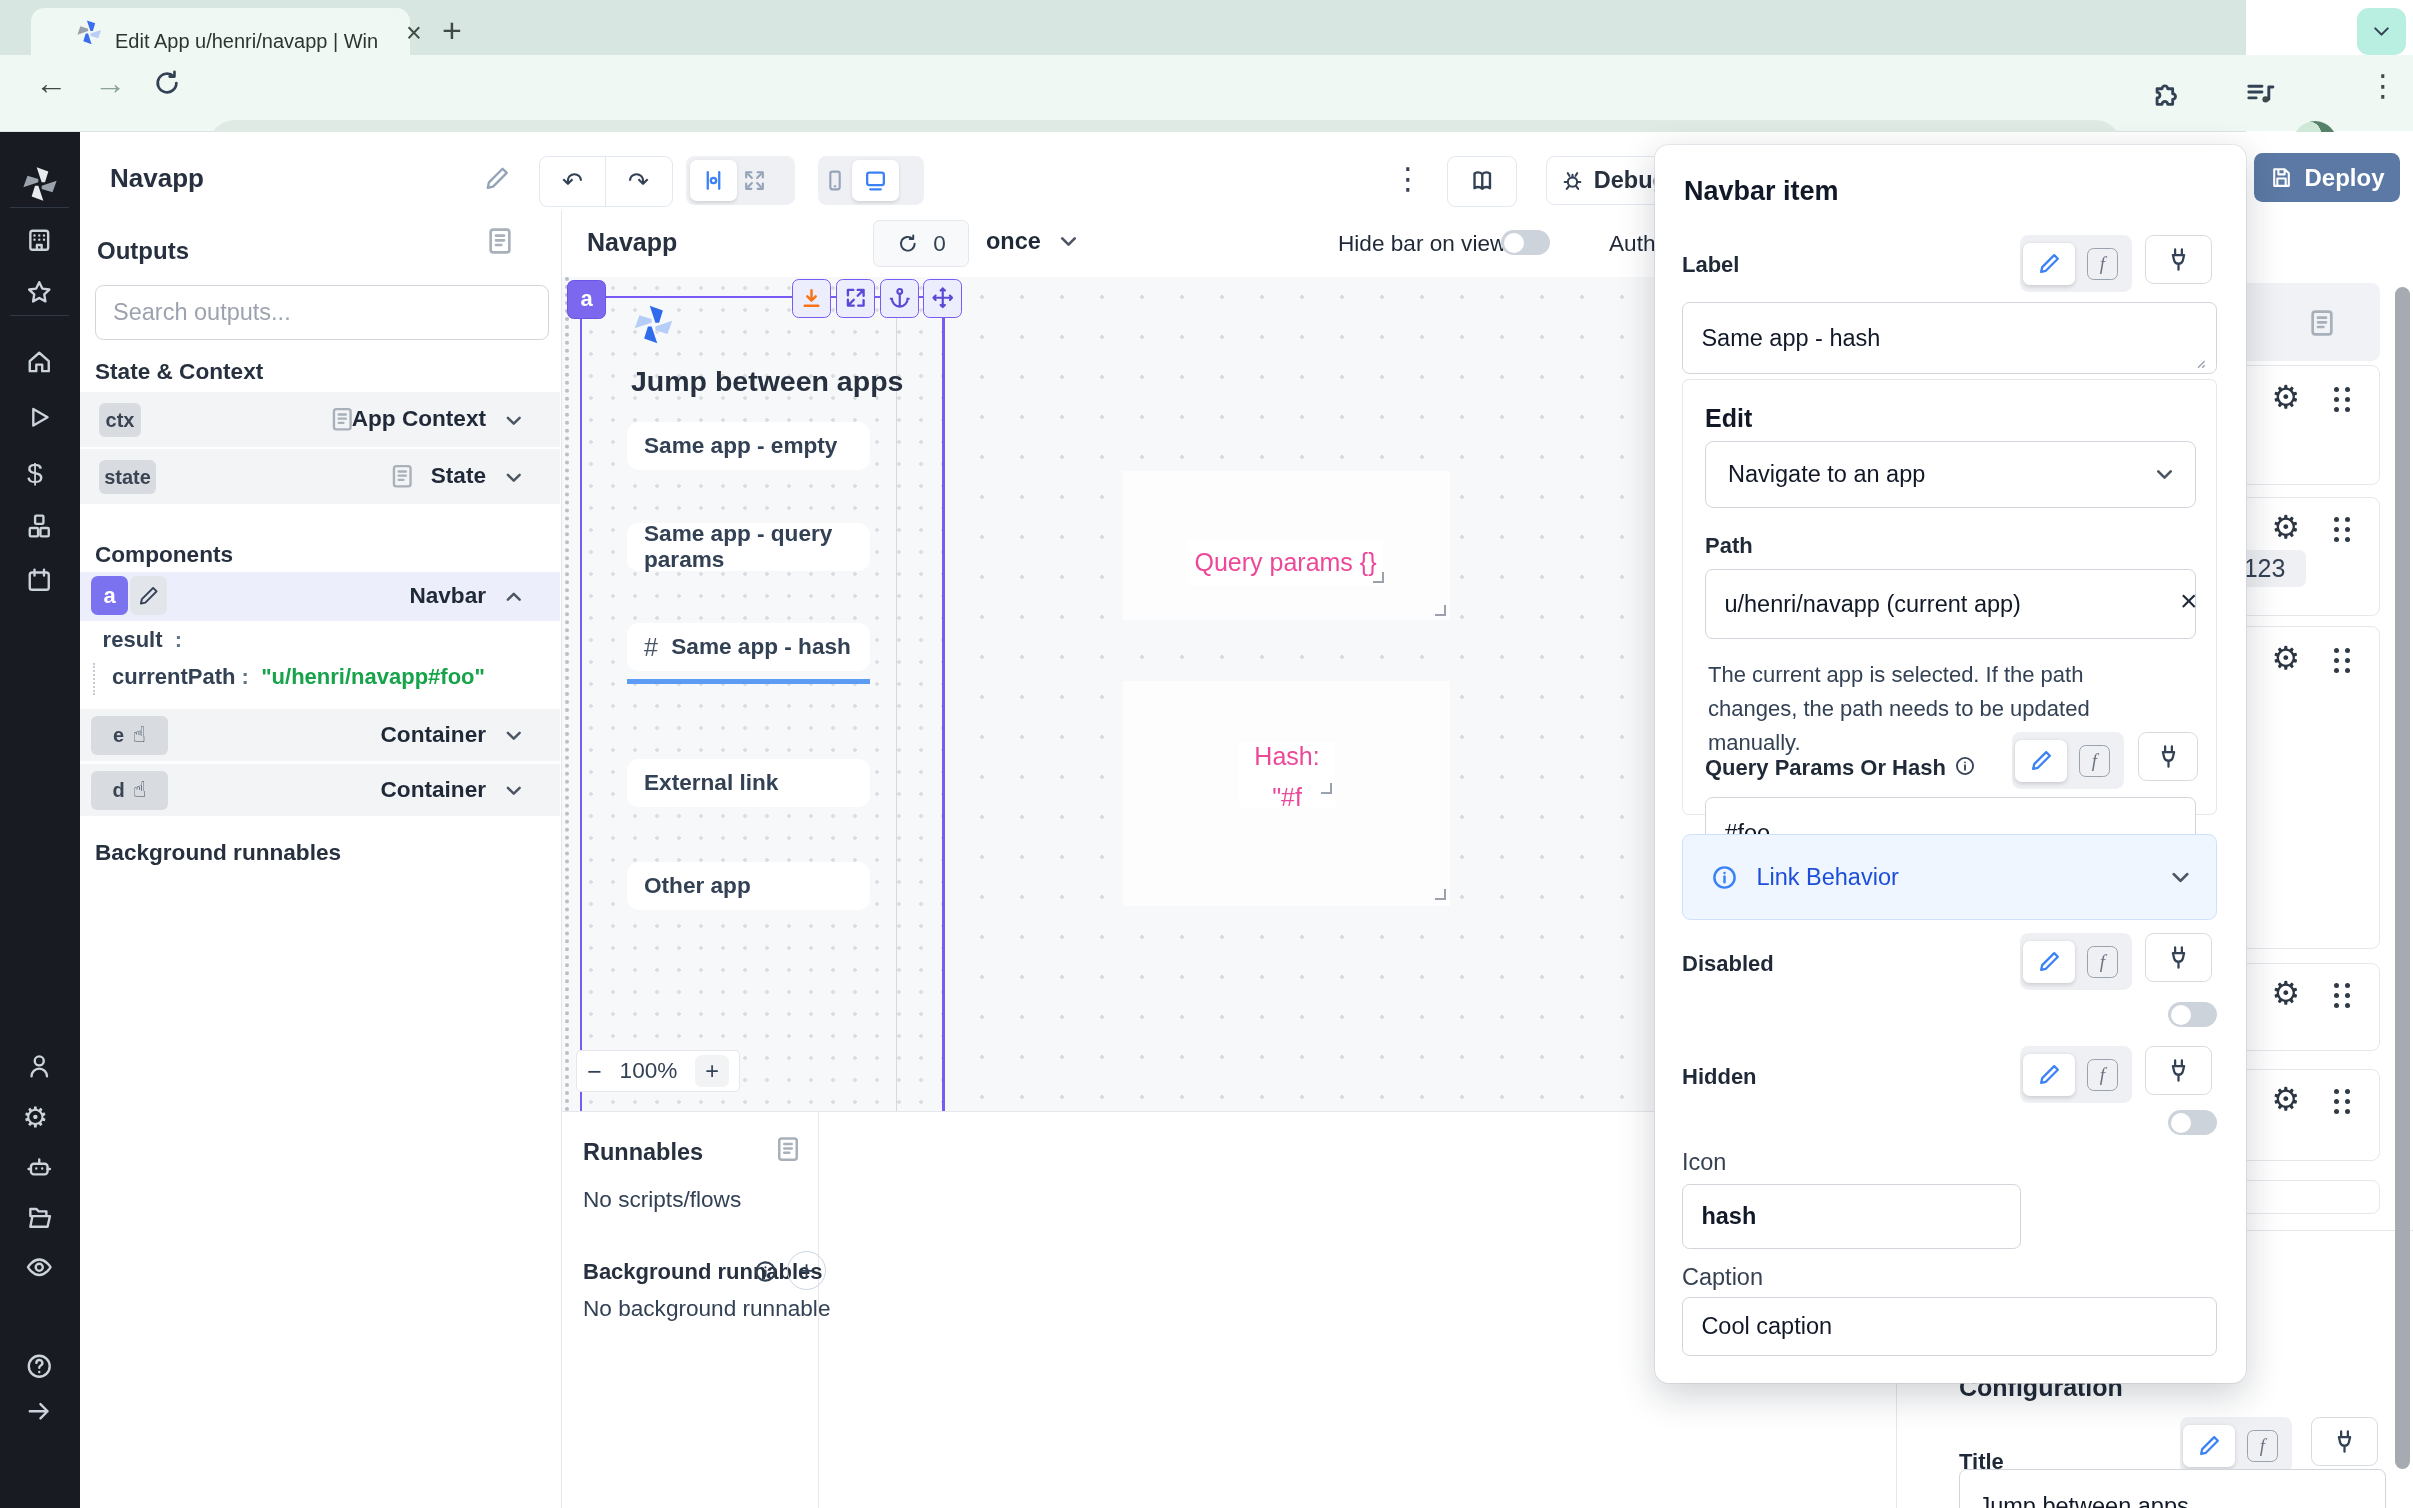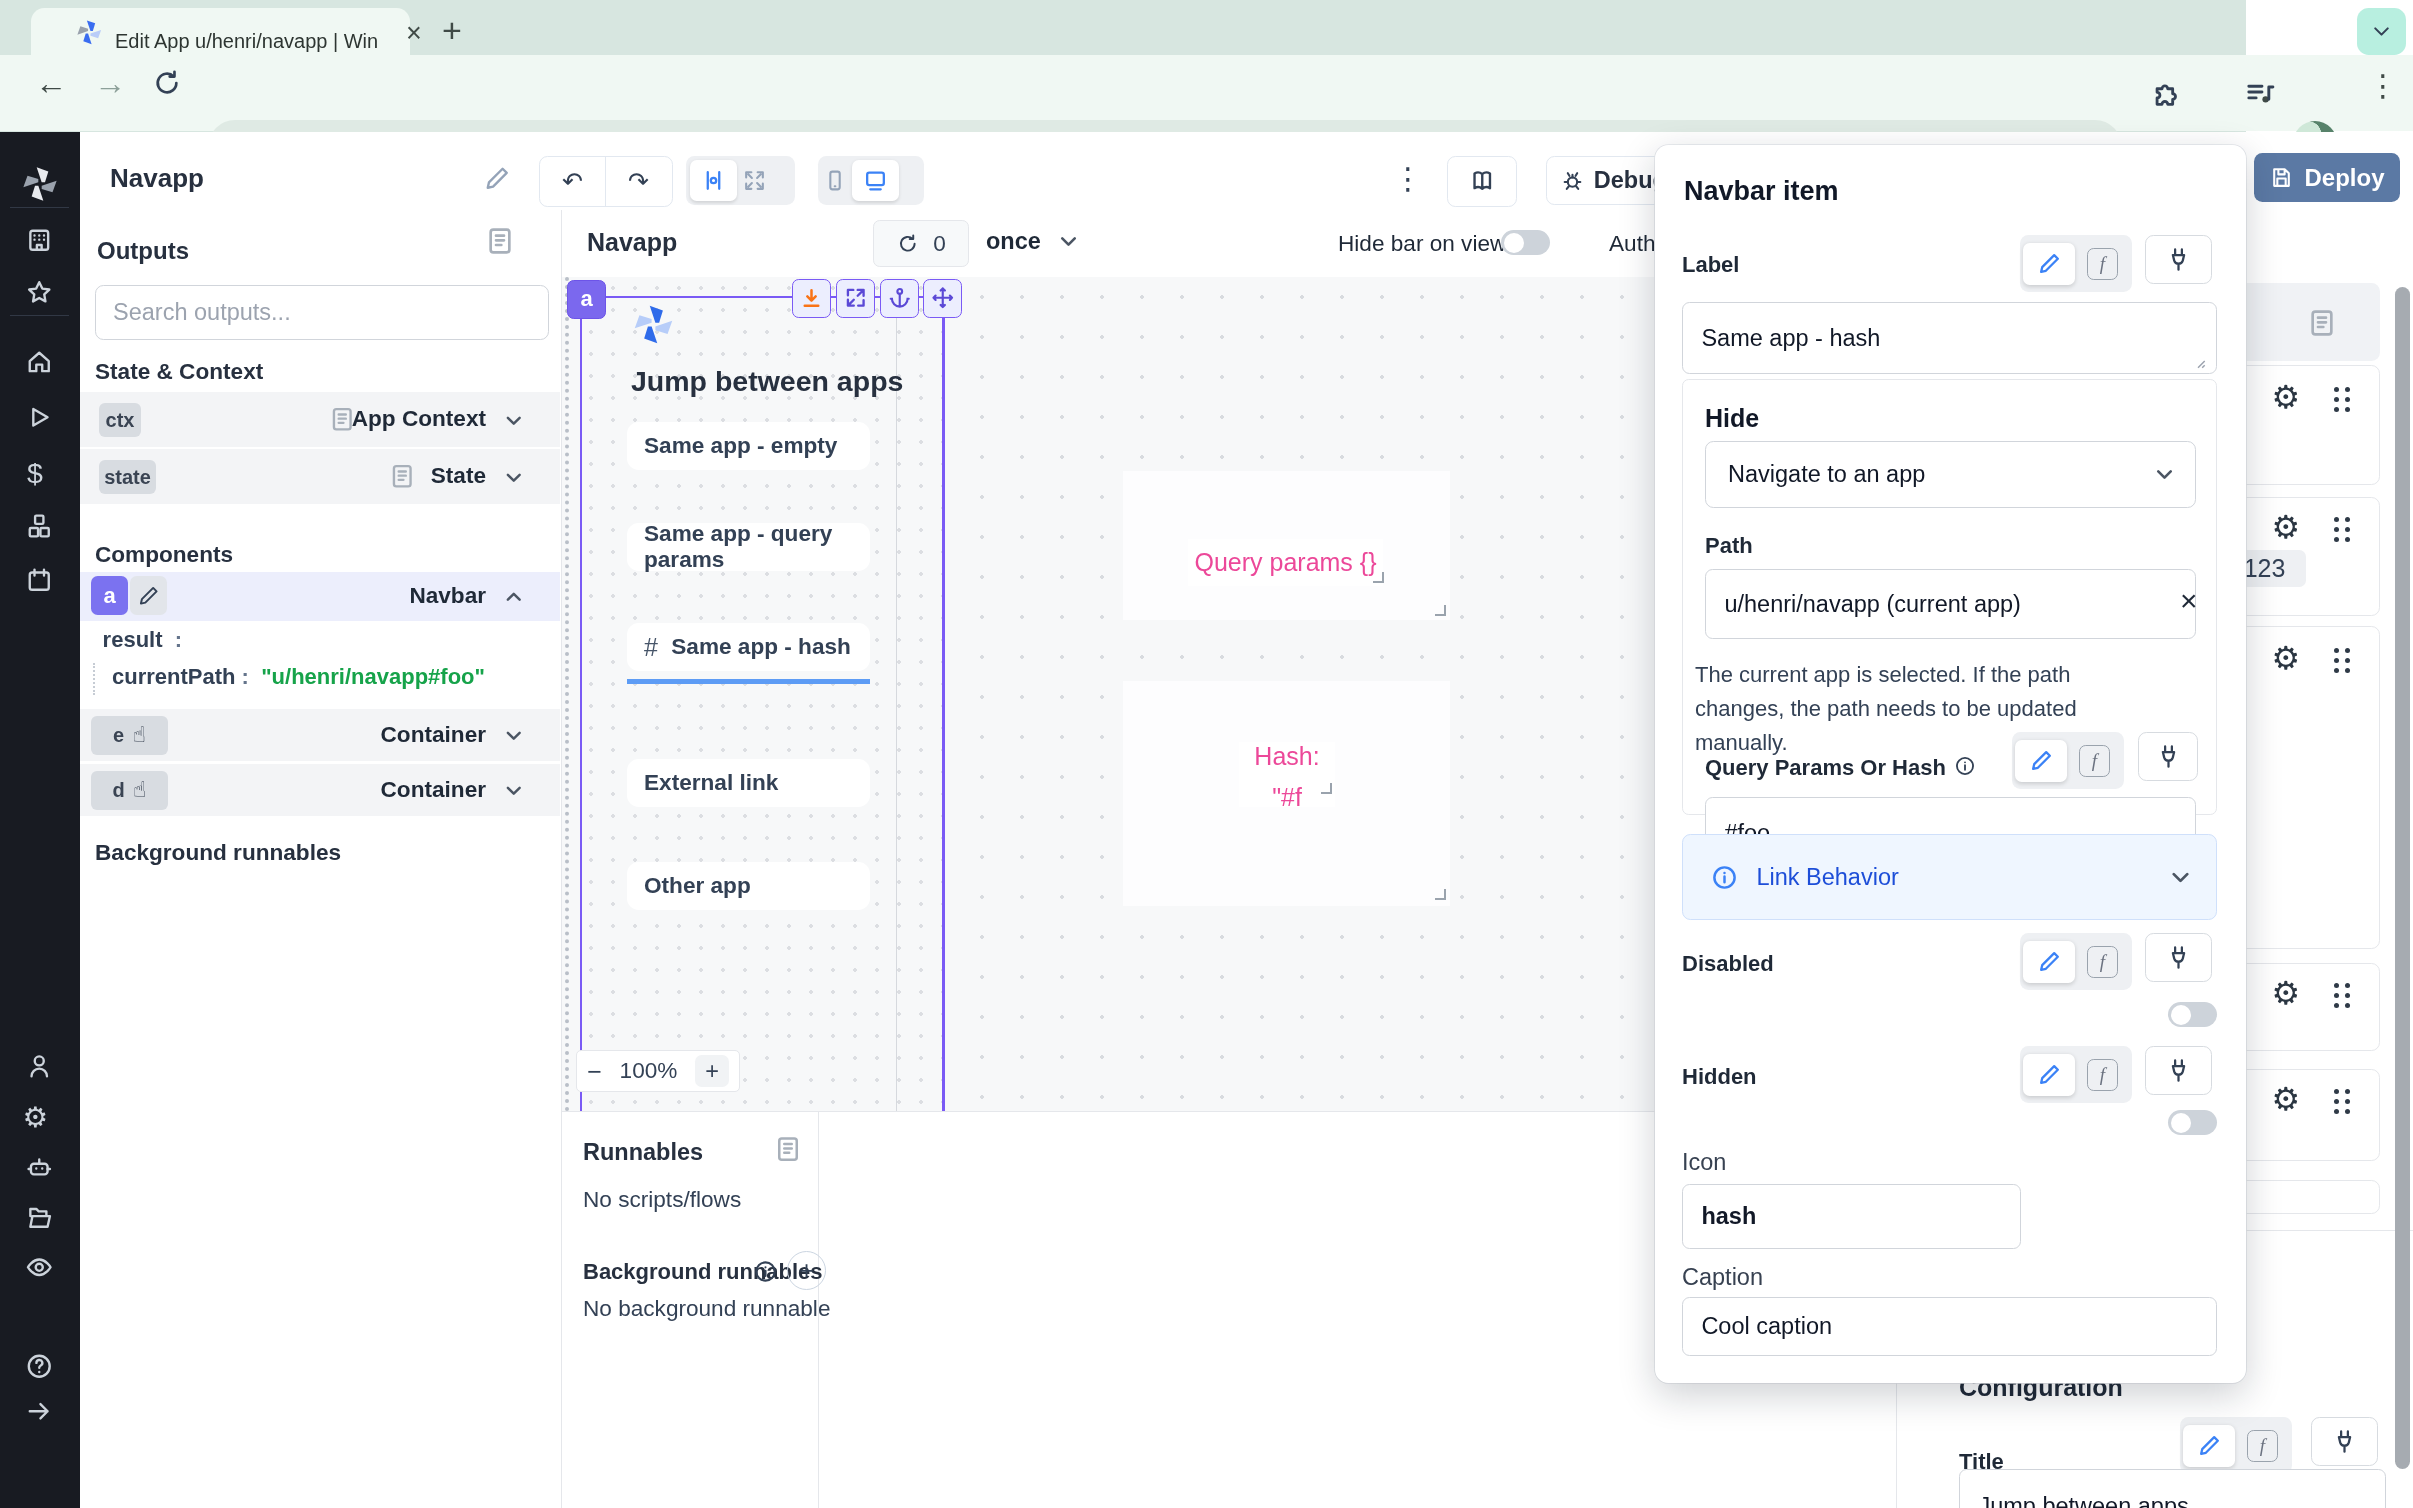--- a/index.html
+++ b/index.html
@@ -478,39 +478,39 @@
       <svg width="27" height="27" viewBox="0 0 24 24">
           <path class="ic" d="M9 3v5M15 3v5M7 8h10l-1.2 5a4 4 0 0 1-7.6 0zM12 17v4"></path>
         </svg>
     </div>
     <input class="pinput" style="left: 27px; top: 157px; width: 535px; height: 72px;" readonly="" value="Same app - hash">
     <svg class="resize-handle" style="left:538px;top:211px" width="13.4" height="13.4" viewBox="0 0 16 16">
         <path stroke="#9ca3af" stroke-width="1.8" d="M14 6L6 14M14 11l-3 3"></path>
       </svg>
 
     <div class="abs" style="left:27px;top:234px;width:535px;height:436px;border:1.7px solid #e5e7eb;border-radius:6.7px;box-sizing:border-box;">
-      <div class="abs" style="left:22px;top:23.5px;font-size:25px;font-weight:bold;color:#111827;">Hide</div>
+      <div class="abs" style="left:22px;top:23.5px;font-size:25px;font-weight:bold;color:#111827;">Edit</div>
       <div class="abs" style="left:22px;top:61px;width:491px;height:67px;border:1.7px solid #d1d5db;border-radius:8.4px;box-sizing:border-box;display:flex;align-items:center;">
         <span style="margin-left:22px;font-size:23.5px;color:#111827;">Navigate to an app</span>
         <svg class="chev" style="position:absolute;right:18.4px" width="25" height="25" viewBox="0 0 24 24">
             <path d="M6 9l6 6 6-6"></path>
           </svg>
       </div>
       <div class="abs" style="left:22px;top:153px;display:flex;align-items:center;gap:8.4px;flex-direction:column;">
         <span class="plabel" style="position:static;">Path</span>
         <svg width="22" height="22" viewBox="0 0 24 24">
             <circle class="ic" stroke="#475569" cx="12" cy="12" r="8.8"></circle>
             <path class="ic" stroke="#475569" d="M12 8h.01M12 11.2v5"></path>
           </svg>
       </div>
       <div class="abs" style="left:22px;top:189px;width:491px;height:70px;padding-left:20px;">
         <input class="pinput" style="left: 0px; top: 0px; width: 491px; height: 70px;" readonly="" value="u/henri/navapp (current app)">
         <span style="position:absolute;right:18.4px;top:15px;font-size:30px;color:#1f2937;">×</span>
       </div>
-      <div class="abs" style="left:12px;top:278px;width:453px;font-size:22px;line-height:34px;color:#334155;">The current app is selected. If the path changes, the path needs to be updated manually.</div>
+      <div class="abs" style="left:25px;top:278px;width:453px;font-size:22px;line-height:34px;color:#334155;">The current app is selected. If the path changes, the path needs to be updated manually.</div>
       <div class="abs" style="left:22px;top:375px;display:flex;gap:8.4px;">
         <span class="plabel" style="position:static;">Query Params Or Hash</span>
         <svg width="22" height="22" viewBox="0 0 24 24">
             <circle class="ic" stroke="#475569" cx="12" cy="12" r="8.8"></circle>
             <path class="ic" stroke="#475569" d="M12 8h.01M12 11.2v5"></path>
           </svg>
       </div>
       <div class="btn-pair" style="left:329px;top:352px;width:112px;height:57px;">
         <span class="pencil-active">
             <svg width="25" height="25" viewBox="0 0 24 24">

